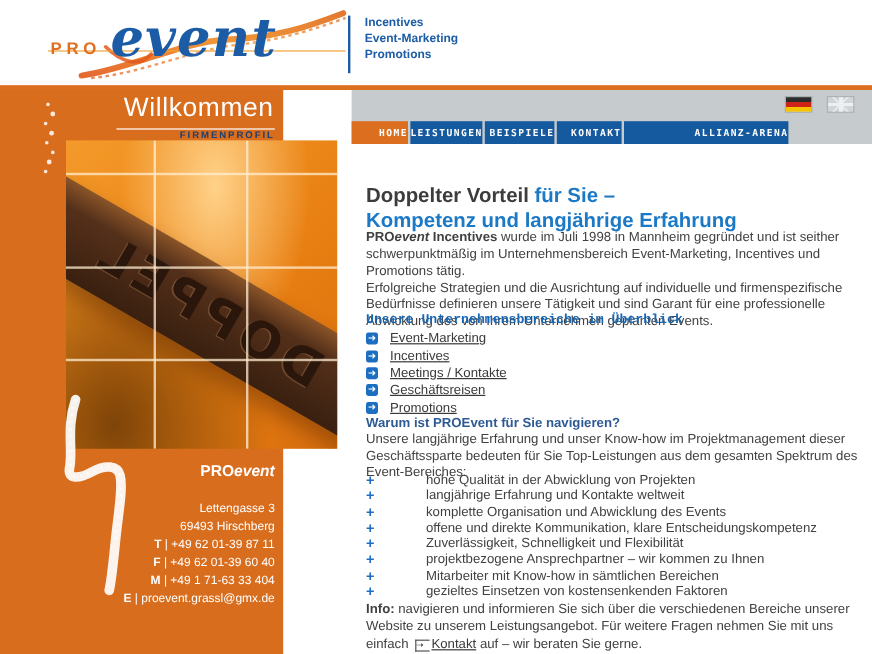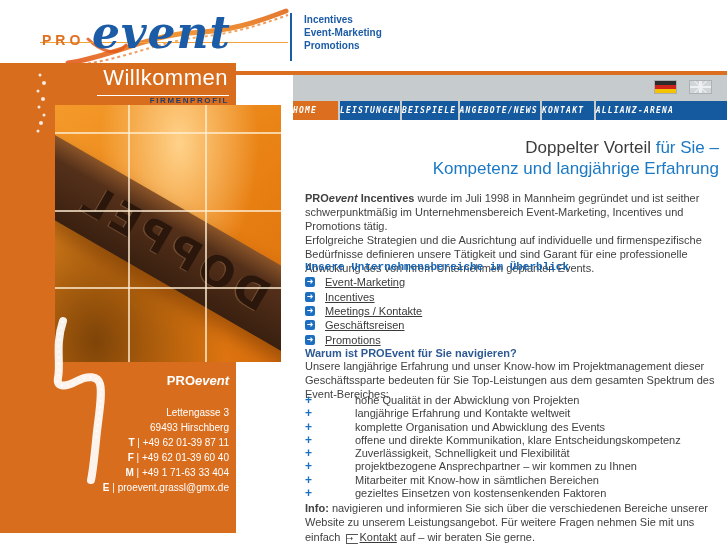--- a/index.html
+++ b/index.html
@@ -14,21 +14,21 @@
   .logo-event{position:absolute;left:62px;top:2px;font-family:"DejaVu Serif",serif;font-style:italic;font-weight:bold;
               font-size:44px;color:#1C5CA6;letter-spacing:1px;}
   .logo-swoosh{position:absolute;left:0;top:0;}
   .logo-divider{position:absolute;left:290px;top:13px;width:2px;height:48px;background:#1C5CA6;}
   .tagline{position:absolute;left:304px;top:13px;font-size:10px;font-weight:bold;color:#1C5CA6;line-height:13px;}
 
   
   .toprule{position:absolute;left:0;top:71px;width:727px;height:4px;background:#DC6E1F;}
 
   
-  .sidebar{position:absolute;left:0;top:63px;width:236px;height:470px;background:#D96D1E;}
+  .sidebar{position:absolute;left:0;top:75px;width:236px;height:470px;background:#D96D1E;}
   .welcome{position:absolute;right:7px;top:2px;text-align:right;}
   .welcome-title{display:inline-block;color:#fff;font-size:22px;letter-spacing:.5px;
                  border-bottom:1px solid #fff;padding:0 1px 4px 6px;}
   .firmenprofil{position:absolute;right:7px;top:33px;color:#1E3E6D;font-size:8px;font-weight:bold;
                 letter-spacing:1.6px;cursor:pointer;}
   .photo{position:absolute;left:55px;top:42px;width:226px;height:257px;overflow:hidden;
          background:
            radial-gradient(ellipse at 55% 15%, #ffd28a 0%, rgba(255,210,140,0) 45%),
            radial-gradient(ellipse at 18% 92%, #7e4408 0%, rgba(126,68,8,0) 50%),
            linear-gradient(135deg,#F49A2A 0%,#E87F12 60%,#D96F0E 100%);}
@@ -55,31 +55,31 @@
   .topbar{position:absolute;left:293px;top:75px;width:434px;height:45px;background:#C6CBCE;}
   .flag{position:absolute;top:6px;width:21px;height:12px;box-shadow:0 0 0 1px rgba(120,120,120,.35);cursor:pointer;}
   .flag-de{left:362px;background:linear-gradient(#2b2b2b 0 33%,#CE2318 33% 66%,#F4C400 66% 100%);}
   .flag-uk{left:397px;background:
       linear-gradient(0deg, transparent 38%, #f2f4f5 38% 62%, transparent 62%),
       linear-gradient(90deg, transparent 42%, #f2f4f5 42% 58%, transparent 58%),
       linear-gradient(45deg, transparent 46%, #e8ebec 46% 54%, transparent 54%),
       linear-gradient(-45deg, transparent 46%, #e8ebec 46% 54%, transparent 54%),
       #d3d7da;opacity:.9;}
   .nav{position:absolute;left:0;top:26px;width:434px;height:19px;display:flex;}
-  .nav-btn{height:19px;line-height:19px;text-align:left;background:#15599E;color:#fff;
+  .nav-btn{height:19px;line-height:19px;text-align:right;background:#15599E;color:#fff;
            font-size:8px;font-weight:bold;letter-spacing:1.2px;margin-right:2px;cursor:pointer;
-           font-family:"DejaVu Sans Mono",monospace;font-style:italic;}
+           font-family:"DejaVu Sans Mono",monospace;}
   .nav-btn.active{background:#DC6E1F;}
   .nav-btn:last-child{margin-right:0;}
   .w1{width:47px}.w2{width:60px}.w3{width:58px}.w4{width:84px}.w5{width:54px}.w6{width:137px}
 
   
   .content{position:absolute;left:293px;top:120px;width:434px;height:425px;background:#fff;}
   .block{position:absolute;left:12px;right:8px;}
-  .headline{top:17px;font-size:17px;font-weight:normal;line-height:21px;color:#3C3C3C;text-align:right;}
+  .headline{top:32px;font-size:17px;font-weight:bold;line-height:21px;color:#3C3C3C;}
   .headline .blue{color:#1B79C6;}
   .intro{top:72px;font-size:11px;line-height:13.9px;color:#414141;}
   .intro .b{font-weight:bold;}
   .intro .bi{font-weight:bold;font-style:italic;}
   .ov-heading{top:141px;font-size:11px;font-weight:bold;color:#1766B5;font-family:Liberation Mono, monospace;}
   .links{top:155px;}
   .link-row{height:14.4px;display:flex;align-items:center;}
   .arrow-ico{width:10px;height:10px;background:#1B6EC0;border-radius:2px;color:#fff;font-size:8px;
              line-height:10px;text-align:center;margin-right:10px;flex:0 0 auto;}
   .link-label{font-size:11px;color:#3A3A3A;text-decoration:underline;cursor:pointer;}
@@ -174,21 +174,20 @@
     </svg>
   </div>
 
   <div class="topbar">
     <div class="flag flag-de"></div>
     <div class="flag flag-uk"></div>
     <div class="nav">
       <div class="nav-btn active w1">HOME</div>
       <div class="nav-btn w2">LEISTUNGEN</div>
       <div class="nav-btn w3">BEISPIELE</div>
-      <div class="nav-btn w4">ANGEBOTE/NEWS</div>
       <div class="nav-btn w5">KONTAKT</div>
       <div class="nav-btn w6">ALLIANZ-ARENA</div>
     </div>
   </div>
 
   <div class="content">
 
     <div class="block headline">
       <span>Doppelter Vorteil</span><span class="blue"> für Sie –</span><br>
       <span class="blue">Kompetenz und langjährige Erfahrung</span>

